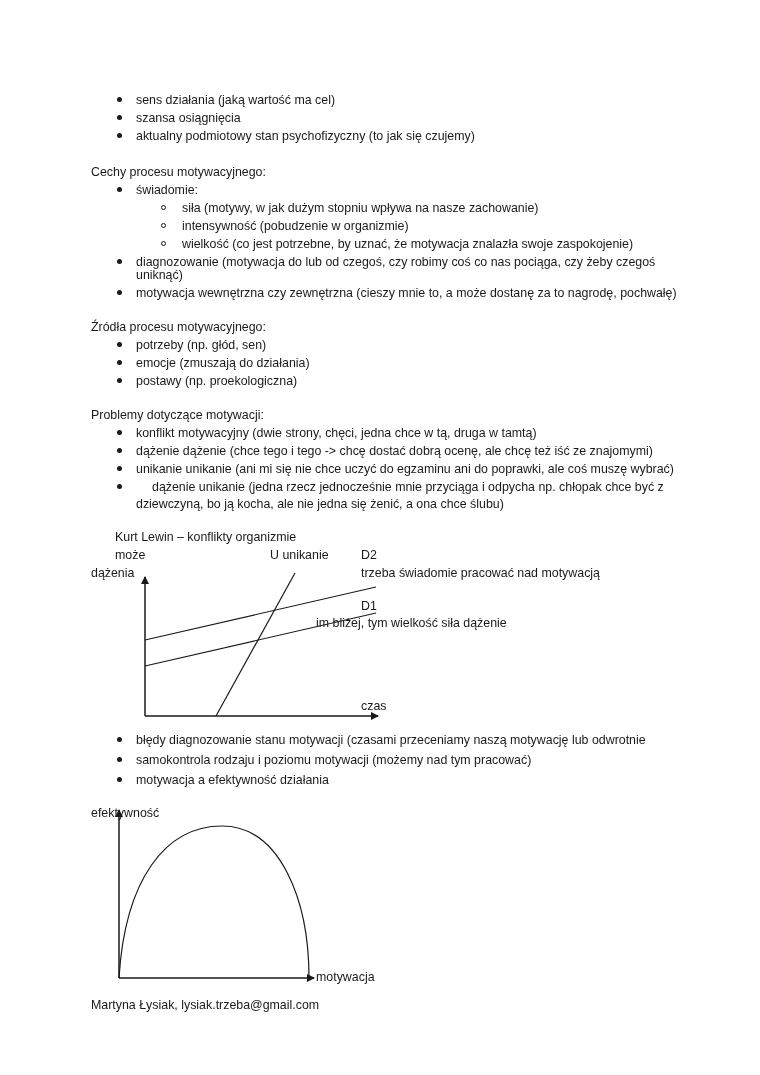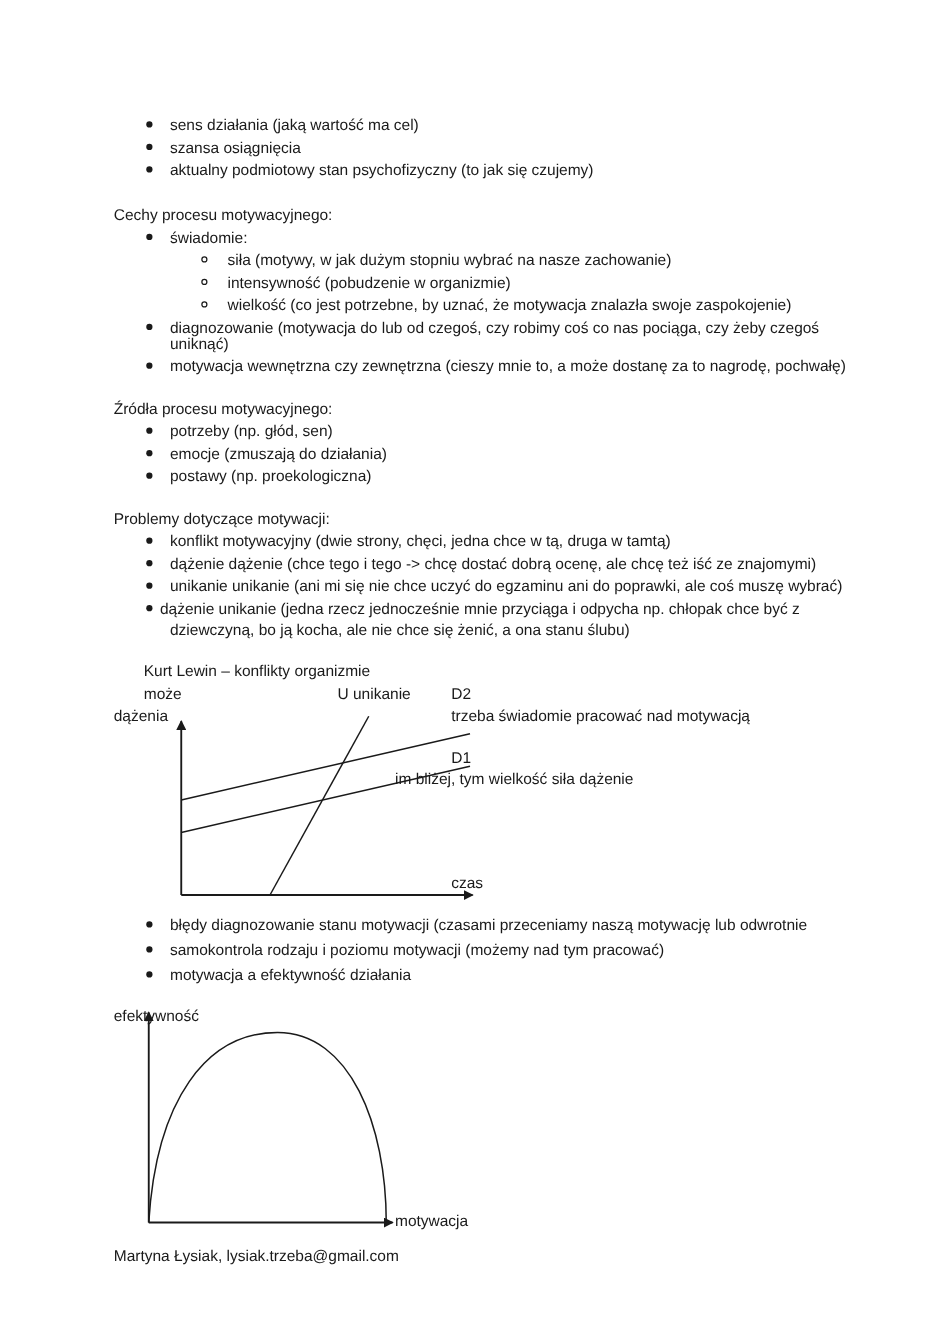--- a/index.html
+++ b/index.html
@@ -19,21 +19,21 @@
 <span class="abs" style="left:136px;top:91px">sens działania (jaką wartość ma cel)</span>
 <span class="bullet" style="left:117px;top:115px"></span>
 <span class="abs" style="left:136px;top:109px">szansa osiągnięcia</span>
 <span class="bullet" style="left:117px;top:133px"></span>
 <span class="abs" style="left:136px;top:127px">aktualny podmiotowy stan psychofizyczny (to jak się czujemy)</span>
 
 <span class="abs" style="left:91px;top:163px">Cechy procesu motywacyjnego:</span>
 <span class="bullet" style="left:117px;top:187px"></span>
 <span class="abs" style="left:136px;top:181px">świadomie:</span>
 <span class="circle" style="left:161px;top:205px"></span>
-<span class="abs" style="left:182px;top:199px">siła (motywy, w jak dużym stopniu wybrać na nasze zachowanie)</span>
+<span class="abs" style="left:182px;top:199px">siła (motywy, w jak dużym stopniu wpływa na nasze zachowanie)</span>
 <span class="circle" style="left:161px;top:223px"></span>
 <span class="abs" style="left:182px;top:217px">intensywność (pobudzenie w organizmie)</span>
 <span class="circle" style="left:161px;top:241px"></span>
 <span class="abs" style="left:182px;top:235px">wielkość (co jest potrzebne, by uznać, że motywacja znalazła swoje zaspokojenie)</span>
 <span class="bullet" style="left:117px;top:259px"></span>
 <span class="abs" style="left:136px;top:253px">diagnozowanie (motywacja do lub od czegoś, czy robimy coś co nas pociąga, czy żeby czegoś</span>
 <span class="abs" style="left:136px;top:266px">uniknąć)</span>
 <span class="bullet" style="left:117px;top:290px"></span>
 <span class="abs" style="left:136px;top:284px">motywacja wewnętrzna czy zewnętrzna (cieszy mnie to, a może dostanę za to nagrodę, pochwałę)</span>
 
@@ -46,22 +46,22 @@
 <span class="abs" style="left:136px;top:372px">postawy (np. proekologiczna)</span>
 
 <span class="abs" style="left:91px;top:406px">Problemy dotyczące motywacji:</span>
 <span class="bullet" style="left:117px;top:430px"></span>
 <span class="abs" style="left:136px;top:424px">konflikt motywacyjny (dwie strony, chęci, jedna chce w tą, druga w tamtą)</span>
 <span class="bullet" style="left:117px;top:448px"></span>
 <span class="abs" style="left:136px;top:442px">dążenie dążenie (chce tego i tego -&gt; chcę dostać dobrą ocenę, ale chcę też iść ze znajomymi)</span>
 <span class="bullet" style="left:117px;top:466px"></span>
 <span class="abs" style="left:136px;top:460px">unikanie unikanie (ani mi się nie chce uczyć do egzaminu ani do poprawki, ale coś muszę wybrać)</span>
 <span class="bullet" style="left:117px;top:484px"></span>
-<span class="abs" style="left:128px;top:478px">dążenie unikanie (jedna rzecz jednocześnie mnie przyciąga i odpycha np. chłopak chce być z</span>
-<span class="abs" style="left:136px;top:495px">dziewczyną, bo ją kocha, ale nie chce się żenić, a ona stanu ślubu)</span>
+<span class="abs" style="left:152px;top:478px">dążenie unikanie (jedna rzecz jednocześnie mnie przyciąga i odpycha np. chłopak chce być z</span>
+<span class="abs" style="left:136px;top:495px">dziewczyną, bo ją kocha, ale nie jedna się żenić, a ona chce ślubu)</span>
 
 <span class="abs" style="left:115px;top:528px">Kurt Lewin – konflikty organizmie</span>
 <span class="abs" style="left:115px;top:546px">może</span>
 <span class="abs" style="left:91px;top:564px">dążenia</span>
 <span class="abs" style="left:270px;top:546px">U unikanie</span>
 <span class="abs" style="left:361px;top:546px">D2</span>
 <span class="abs" style="left:361px;top:564px">trzeba świadomie pracować nad motywacją</span>
 <span class="abs" style="left:361px;top:597px">D1</span>
 <span class="abs" style="left:316px;top:614px">im bliżej, tym wielkość siła dążenie</span>
 <span class="abs" style="left:361px;top:697px">czas</span>

